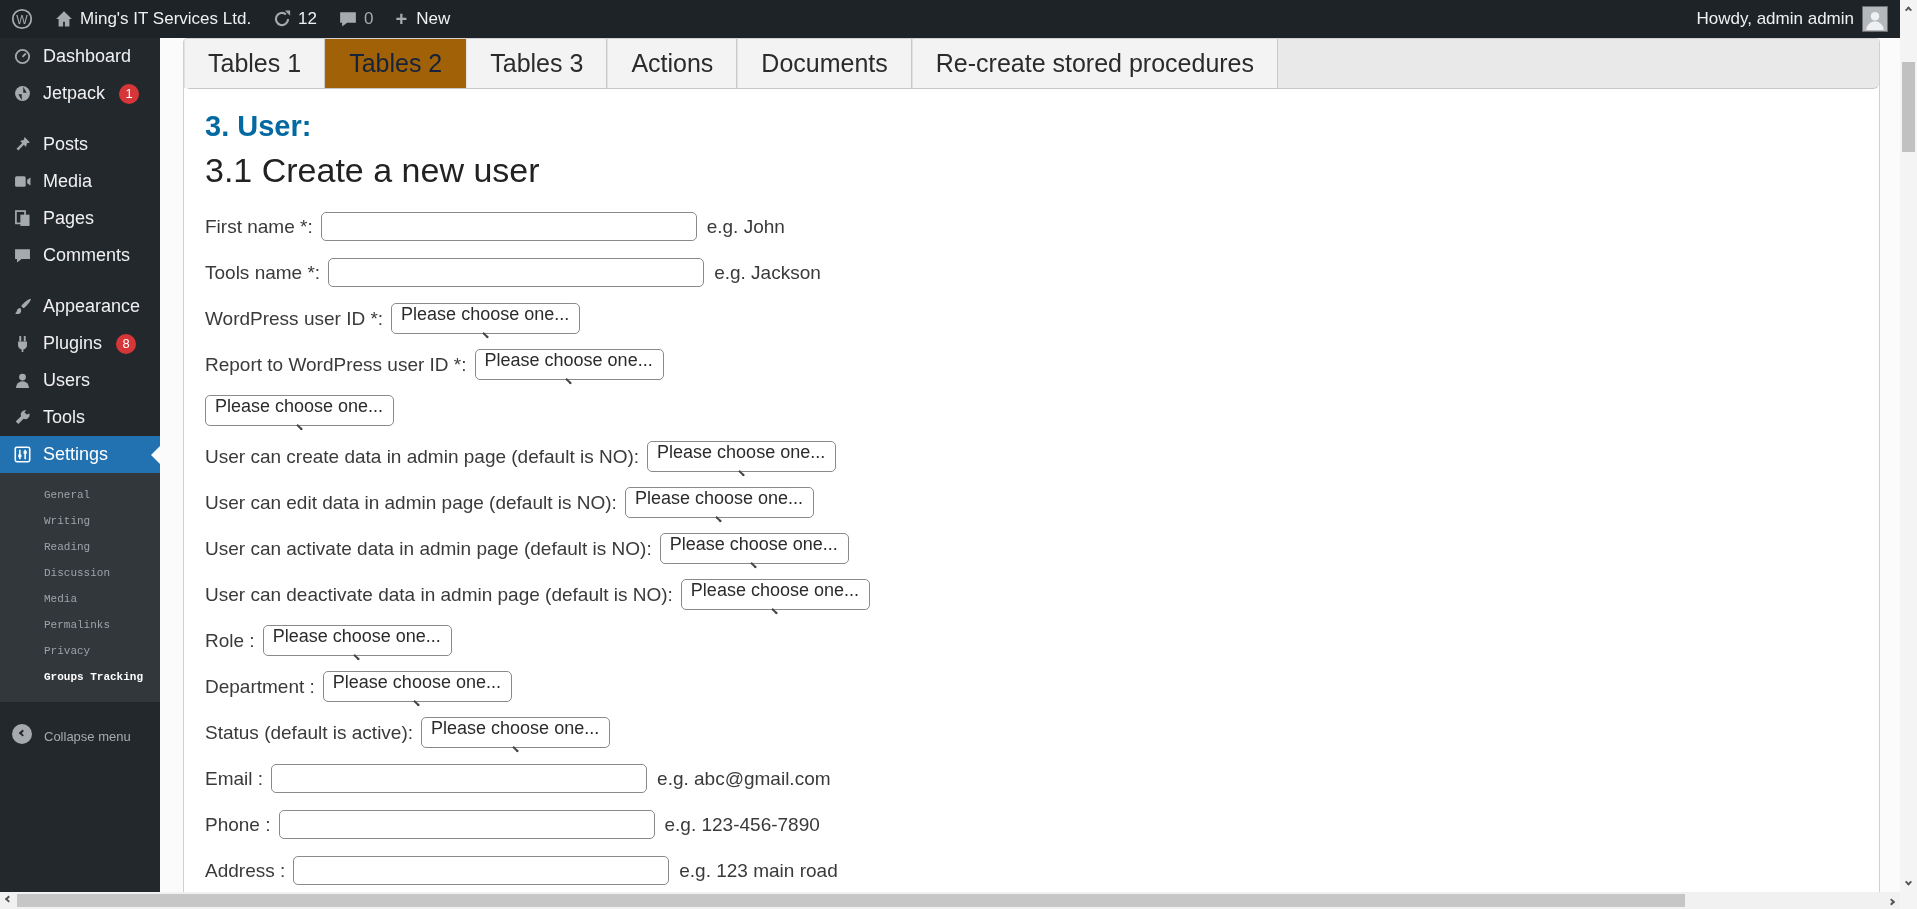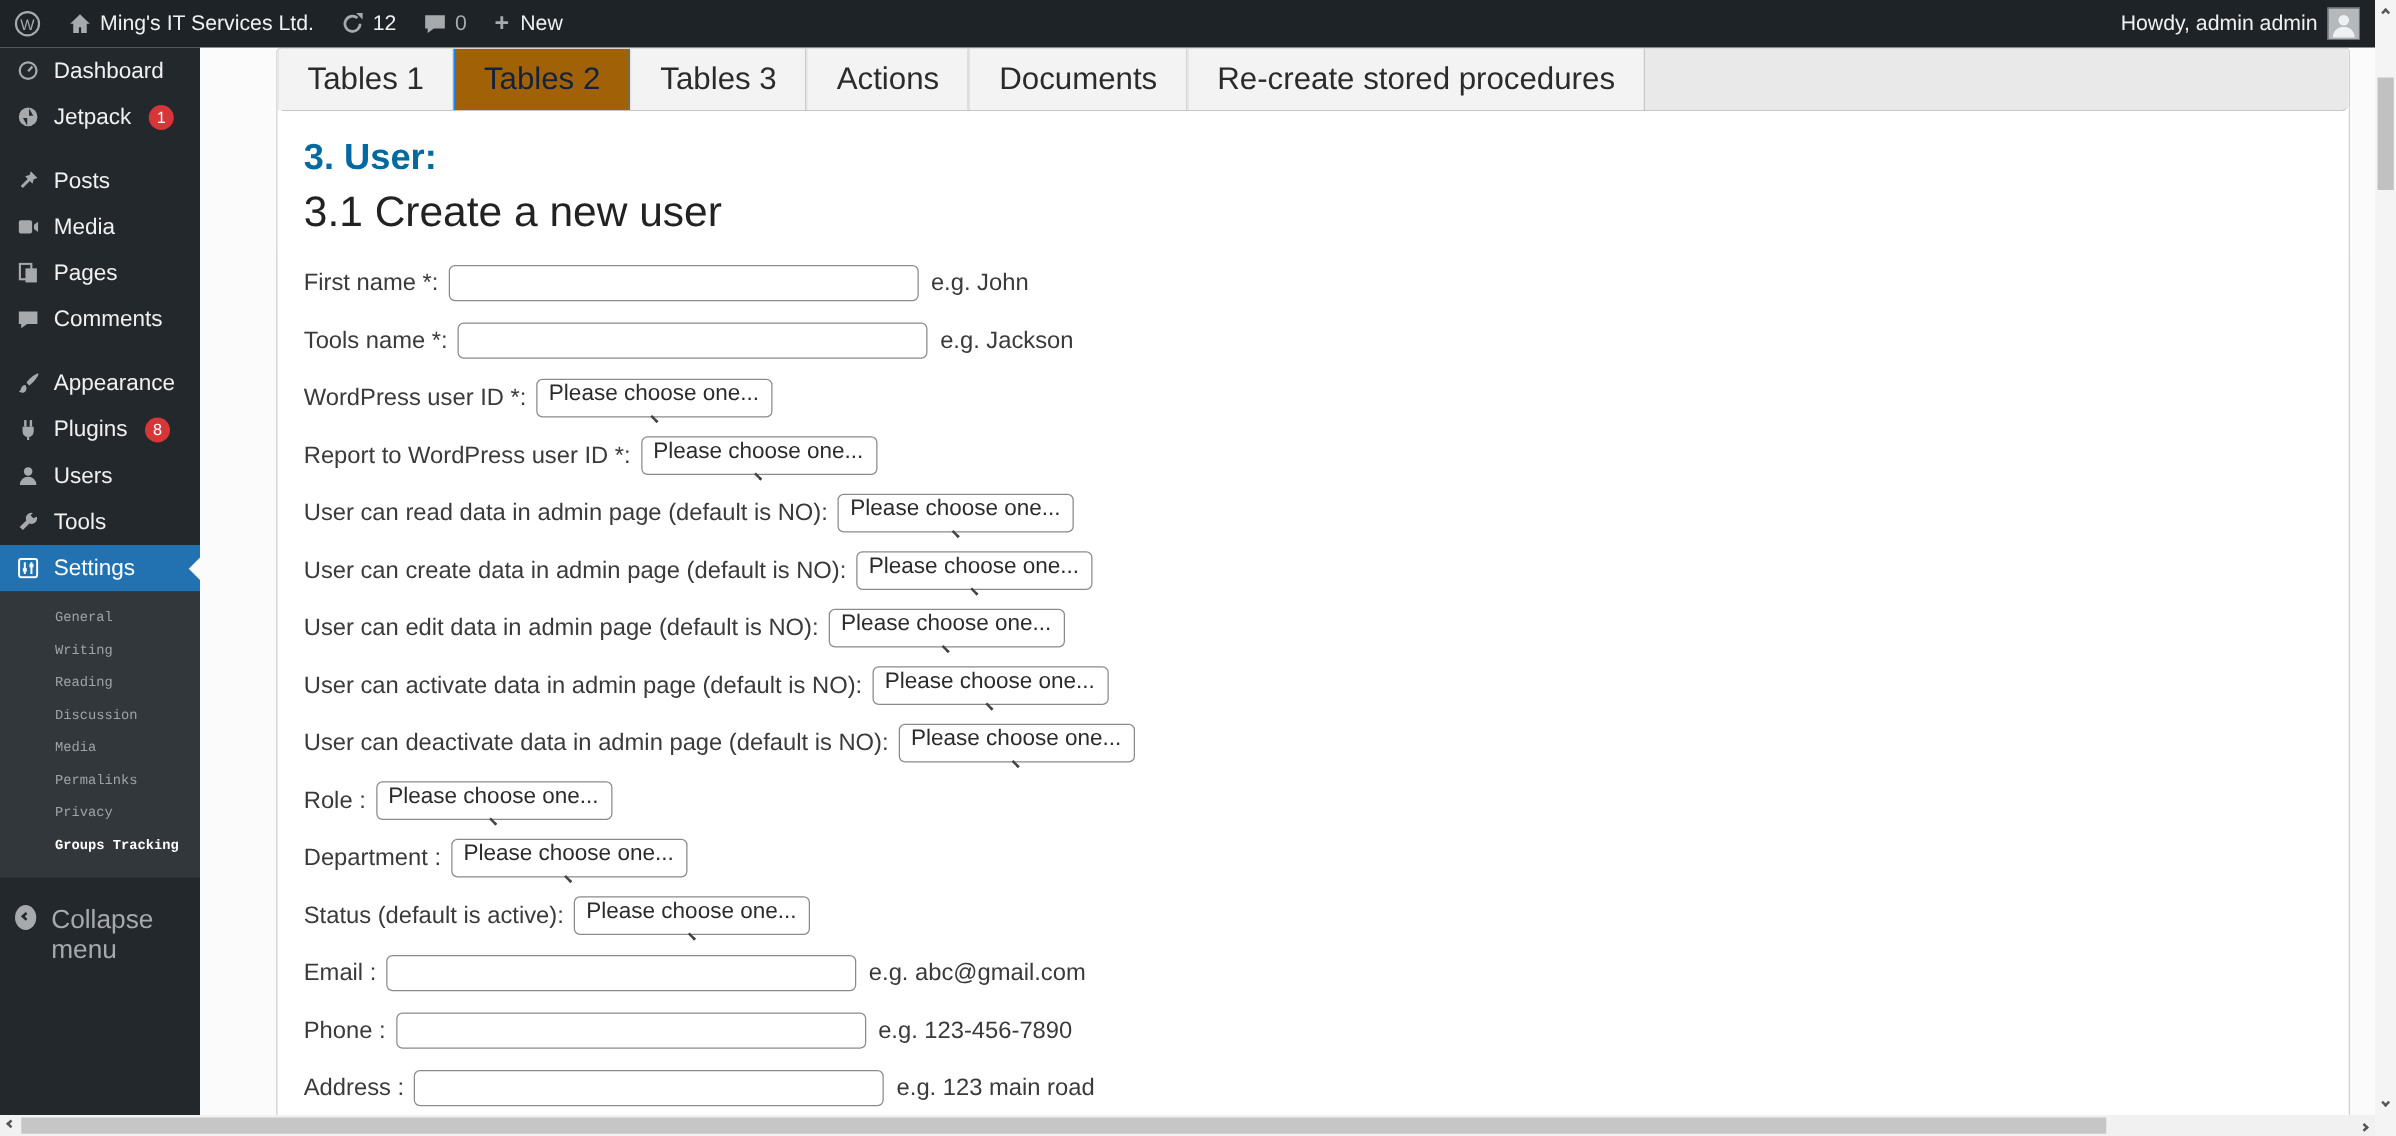--- a/index.html
+++ b/index.html
@@ -27,28 +27,28 @@
   .badge { background:#d63638; color:#fff; border-radius:50%; min-width:20px; height:20px;
     display:inline-flex; align-items:center; justify-content:center; font-size:13px; padding:0 2px; }
   .sep { height:14px; }
   .mi.active { background:#2271b1; color:#fff; }
   .mi.active svg { color:#fff; }
   .notch { position:absolute; right:0; top:50%; transform:translateY(-50%);
     width:0; height:0; border:9px solid transparent; border-right-color:#fbfbfb; }
   .submenu { background:#32373c; padding:9px 0 12px; }
   .sm-item { padding:7px 10px 7px 44px; font-size:11px; color:#9ea3a8; cursor:pointer;font-family:Liberation Mono, monospace; }
   .sm-item.current { color:#fff; font-weight:bold; }
-  .collapse { display:flex; align-items:flex-start; gap:12px; padding:12px 0 12px 12px;
-    color:#a7aaad; font-size:21px; margin-top:10px; cursor:pointer; }
+  .collapse { display:flex; align-items:flex-end; gap:12px; padding:12px 0 12px 12px;
+    color:#a7aaad; font-size:13px; margin-top:10px; cursor:pointer; }
   .collapse-circ { width:20px; height:20px; border-radius:50%; background:#a7aaad; color:#23282d;
     display:flex; align-items:center; justify-content:center; font-size:9px; }
 
   
   .main { position:absolute; left:160px; top:38px; right:17px; bottom:17px;
-    background:#fbfbfb; overflow:hidden;margin-left:38px; }
+    background:#fbfbfb; overflow:hidden; }
   .panel { position:absolute; left:23px; top:0; right:20px; bottom:-12px;
     background:#fff; border:1px solid #d0d0d0; border-radius:4px; overflow:hidden; }
   .tabs-nav { display:flex; height:50px; background:#e9e9e9; border-bottom:1px solid #c6c6c6;
     border-radius:4px 4px 6px 6px; }
   .tab { display:flex; align-items:center; padding:0 23px; font-size:25px; color:#2b2b2b;
     background:#f3f3f3; border-right:1px solid #c9c9c9; border-left:1px solid #e2e2e2; cursor:pointer; }
   .tab.active { background:#a16207; border-color:#0d85f8; color:#14233b; }
 
   .panel-body { padding:9px 21px; }
   h3.sec { font-size:29px; font-weight:700; color:#0369a1; margin:12px 0 8px; }
@@ -254,21 +254,20 @@
         </div>
       </div>
       <div class="row">
         <span class="lbl">Report to WordPress user ID *:</span>
         <div class="sel">
           <span>Please choose one...</span>
           <span class="chev"></span>
         </div>
       </div>
       <div class="row">
-        <span class="lbl">User can read data in admin page (default is NO):</span>
         <div class="sel">
           <span>Please choose one...</span>
           <span class="chev"></span>
         </div>
       </div>
       <div class="row">
         <span class="lbl">User can create data in admin page (default is NO):</span>
         <div class="sel">
           <span>Please choose one...</span>
           <span class="chev"></span>

